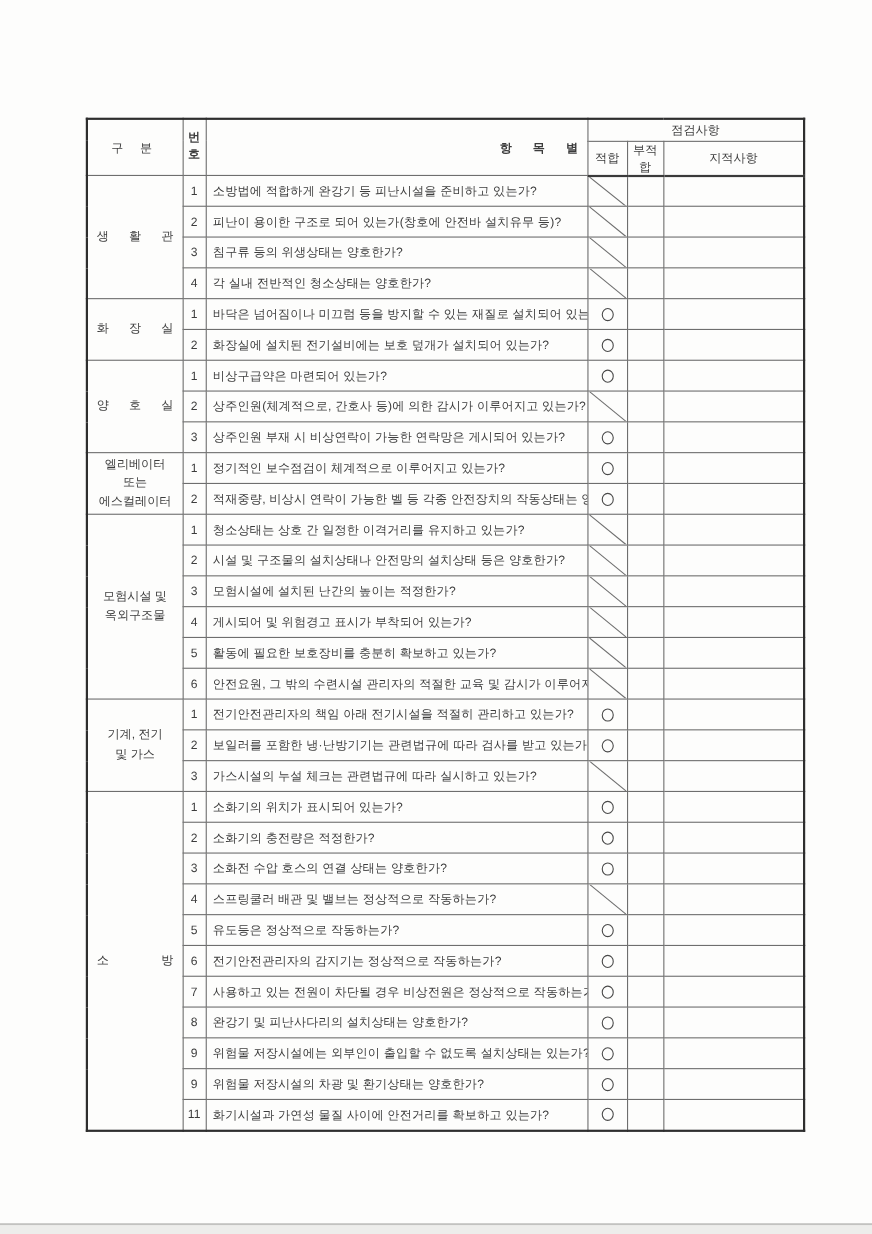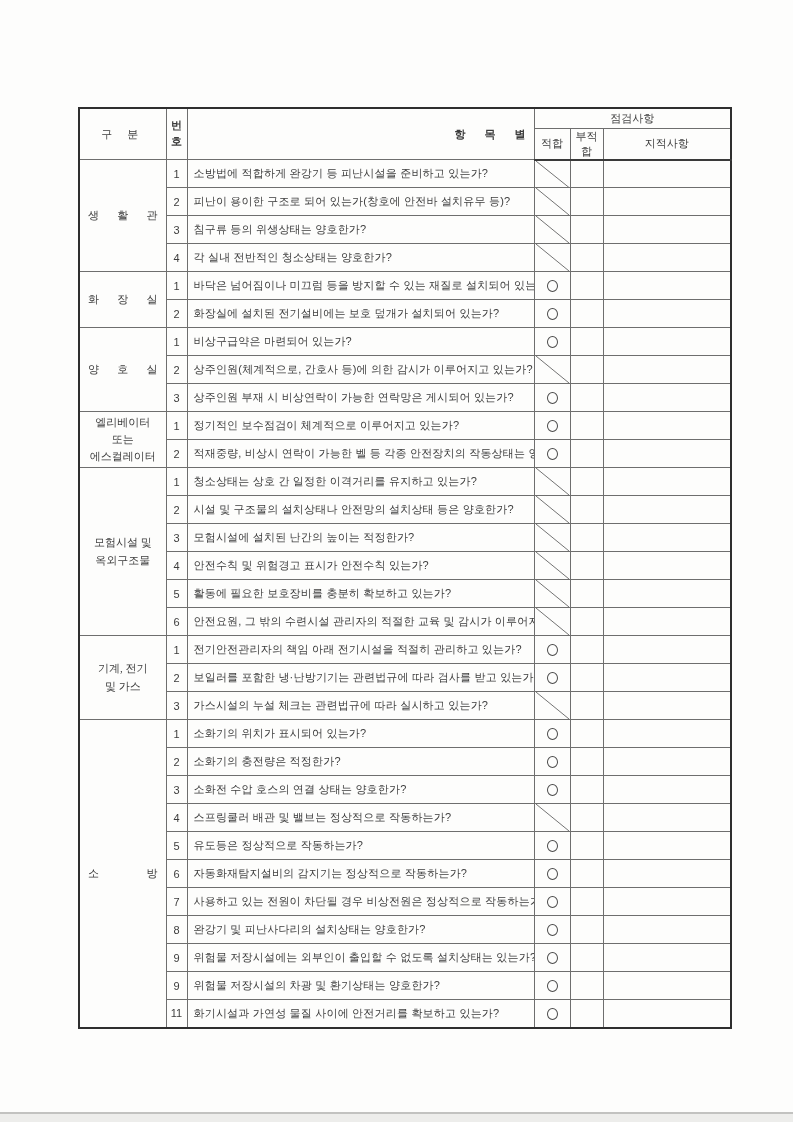--- a/index.html
+++ b/index.html
@@ -41,21 +41,20 @@
   td.hdr-item { font-size: 15px; letter-spacing: 8px; font-weight: bold; text-align: right; }
   td.hdr-category { letter-spacing: 6px; }
   td.hdr-number { font-weight: bold; line-height: 1.45; }
   tbody tr { height: 28px; }
   td.section-cell {
     text-align: center;
     font-size: 11.5px;
     line-height: 1.55;
     padding: 0 5px;
     background: transparent;
-    font-family: Liberation Serif, serif;
   }
   td.section-cell.justify .section-line {
     text-align: justify;
     text-align-last: justify;
     -moz-text-align-last: justify;
     padding: 0 3px;
   }
   td.num-cell { text-align: center; padding: 0 1px; }
   td.question-cell { padding: 0 4px 0 6px; letter-spacing: 0.2px; white-space: nowrap; }
   td.pass-cell { position: relative; text-align: center; }
@@ -245,21 +244,21 @@
         <td class="pass-cell">
           <svg class="slash-svg" viewBox="0 0 36 28" preserveAspectRatio="none">
             <line x1="1" y1="0" x2="35" y2="28" stroke="#6e6e6e" stroke-width="1"></line>
           </svg>
         </td>
         <td class="fail-cell"></td>
         <td class="remarks-cell"></td>
       </tr>
       <tr>
         <td class="num-cell">4</td>
-        <td class="question-cell">안전수칙 및 위험경고 표시가 안전수칙 있는가?</td>
+        <td class="question-cell">게시되어 및 위험경고 표시가 부착되어 있는가?</td>
         <td class="pass-cell">
           <svg class="slash-svg" viewBox="0 0 36 28" preserveAspectRatio="none">
             <line x1="1" y1="0" x2="35" y2="28" stroke="#6e6e6e" stroke-width="1"></line>
           </svg>
         </td>
         <td class="fail-cell"></td>
         <td class="remarks-cell"></td>
       </tr>
       <tr>
         <td class="num-cell">5</td>
@@ -349,21 +348,21 @@
       </tr>
       <tr>
         <td class="num-cell">5</td>
         <td class="question-cell">유도등은 정상적으로 작동하는가?</td>
         <td class="pass-cell"><span class="circle-mark"></span></td>
         <td class="fail-cell"></td>
         <td class="remarks-cell"></td>
       </tr>
       <tr>
         <td class="num-cell">6</td>
-        <td class="question-cell">자동화재탐지설비의 감지기는 정상적으로 작동하는가?</td>
+        <td class="question-cell">전기안전관리자의 감지기는 정상적으로 작동하는가?</td>
         <td class="pass-cell"><span class="circle-mark"></span></td>
         <td class="fail-cell"></td>
         <td class="remarks-cell"></td>
       </tr>
       <tr>
         <td class="num-cell">7</td>
         <td class="question-cell">사용하고 있는 전원이 차단될 경우 비상전원은 정상적으로 작동하는가?</td>
         <td class="pass-cell"><span class="circle-mark"></span></td>
         <td class="fail-cell"></td>
         <td class="remarks-cell"></td>

